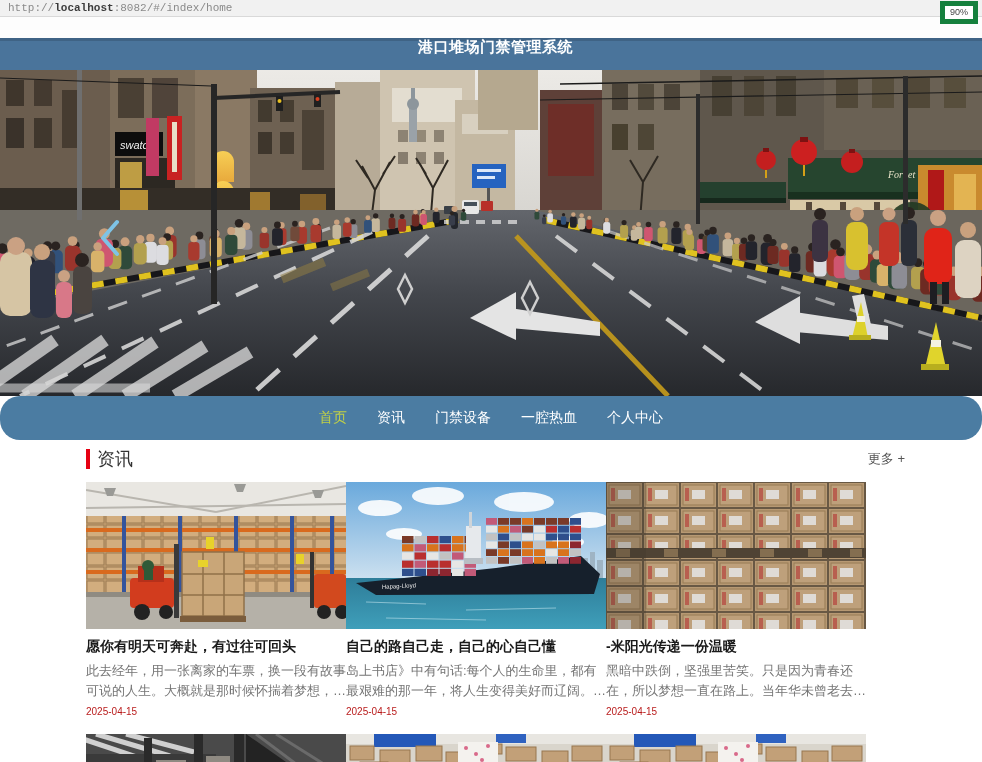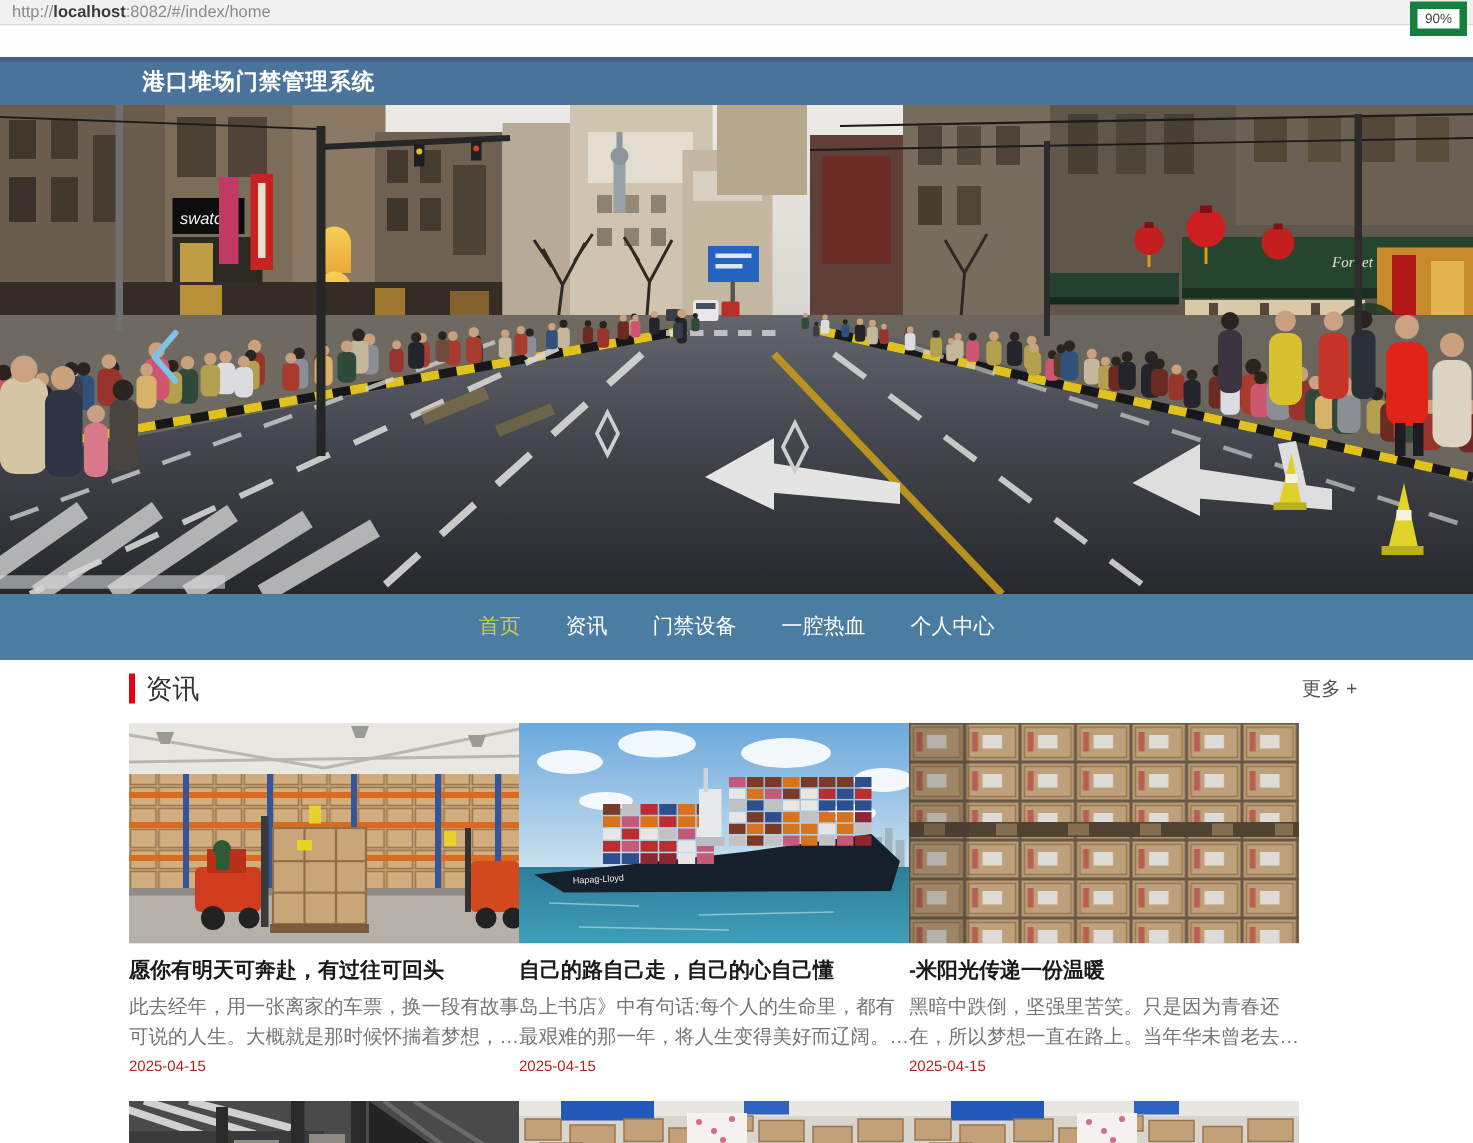--- a/index.html
+++ b/index.html
@@ -2,50 +2,50 @@
 <html><head>
 <meta charset="utf-8">
 <style>
   * { margin:0; padding:0; box-sizing:border-box; }
   html,body { width:982px; height:762px; overflow:hidden; background:#fff;
     font-family:"Liberation Sans","DejaVu Sans",sans-serif; }
   body { position:relative; }
 
   
   .browser-bar { height:17px; background:#f1f1f1; border-bottom:1px solid #d9d9d9;
-    display:flex; align-items:center; padding-left:8px; font-size:11px; color:#8a8a8a; }
+    display:flex; align-items:center; padding-left:8px; font-size:11px; color:#8a8a8a;font-family:Liberation Mono, monospace; }
   .browser-bar b { color:#3c3c3c; font-weight:700; }
   .zoom-badge { position:absolute; top:1px; right:4px; background:#fff;
     border:5px solid #15803d; font-size:9px; color:#444; padding:1px 5px; line-height:11px; }
   .browser-gap { height:21px; background:#fdfdfd; }
 
   
   .app-header { height:32px; background:#4a749b; box-shadow:inset 0 3px 0 rgba(0,0,0,.14);
-    display:flex; align-items:center; padding:0 86px 0 95px; }
+    display:flex; align-items:center; padding:0 86px 0 95px;flex-direction:column; }
   .app-title { color:#fff; font-size:15px; font-weight:700; letter-spacing:.5px; }
   .header-right { margin-left:auto; display:flex; align-items:center; gap:7px; }
   .announce { display:flex; align-items:center; gap:4px; color:#fff; font-size:13px; cursor:pointer; }
   .avatar { width:26px; height:26px; border-radius:50%; background:#ccc69e; overflow:hidden;
     position:relative; flex:0 0 auto; }
   .avatar .hair { position:absolute; left:5px; top:3px; width:16px; height:11px;
     border-radius:8px 8px 3px 3px; background:#54302e; }
   .avatar .face { position:absolute; left:8px; top:7px; width:10px; height:11px;
     border-radius:5px; background:#ecc6a0; }
   .avatar .shirt { position:absolute; left:4px; top:18px; width:18px; height:9px;
     border-radius:8px 8px 0 0; background:#e8eee6; }
   .chev-down { color:#cfdbe4; font-size:10px; transform:scaleY(.8); cursor:pointer; }
 
   
   .hero { position:relative; width:982px; height:326px; background:#555; }
   .hero svg.scene { display:block; width:100%; height:100%; }
   .carousel-prev { position:absolute; left:96px; top:148px; width:28px; height:40px; cursor:pointer; }
 
   
   .main-nav { height:44px; background:#4b7ca2; display:flex; align-items:center;
-    justify-content:center; gap:26px; }
+    justify-content:center; gap:26px;border-radius:20px; }
   .nav-item { color:#fff; font-size:14px; cursor:pointer; padding:4px 2px; }
   .nav-item.active { color:#c3d145; }
 
   
   .main { padding:7px 77px 0 86px; }
   .section-head { display:flex; align-items:center; height:24px; margin-bottom:11px; }
   .red-bar { width:4px; height:20px; background:#e60012; margin-right:7px; }
   .section-title { font-size:18px; color:#333; }
   .more-link { margin-left:auto; font-size:13px; color:#555; cursor:pointer; }
 

